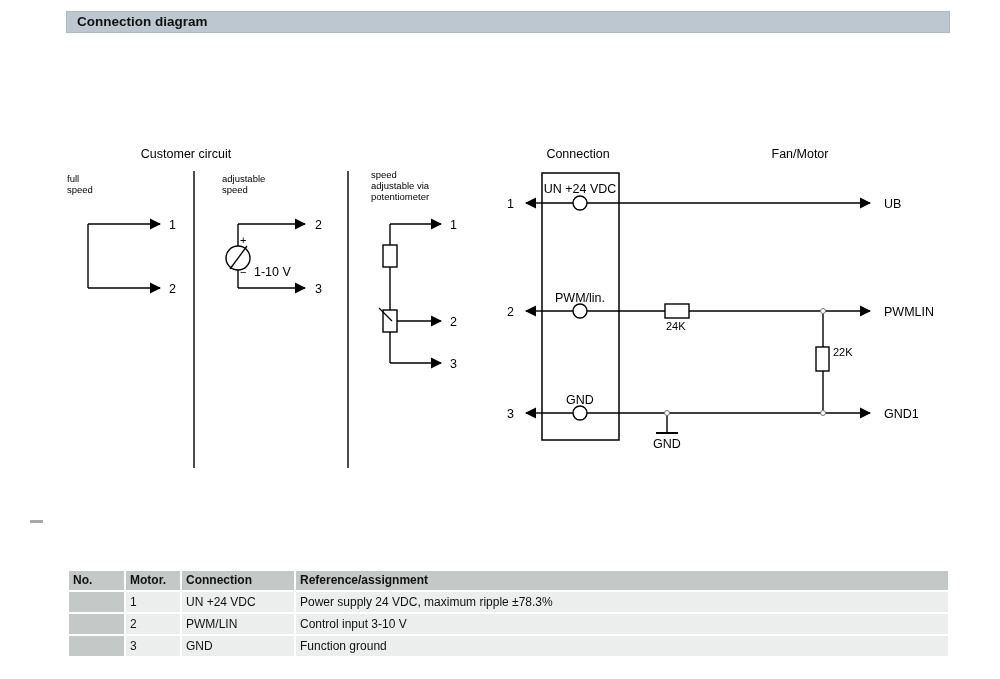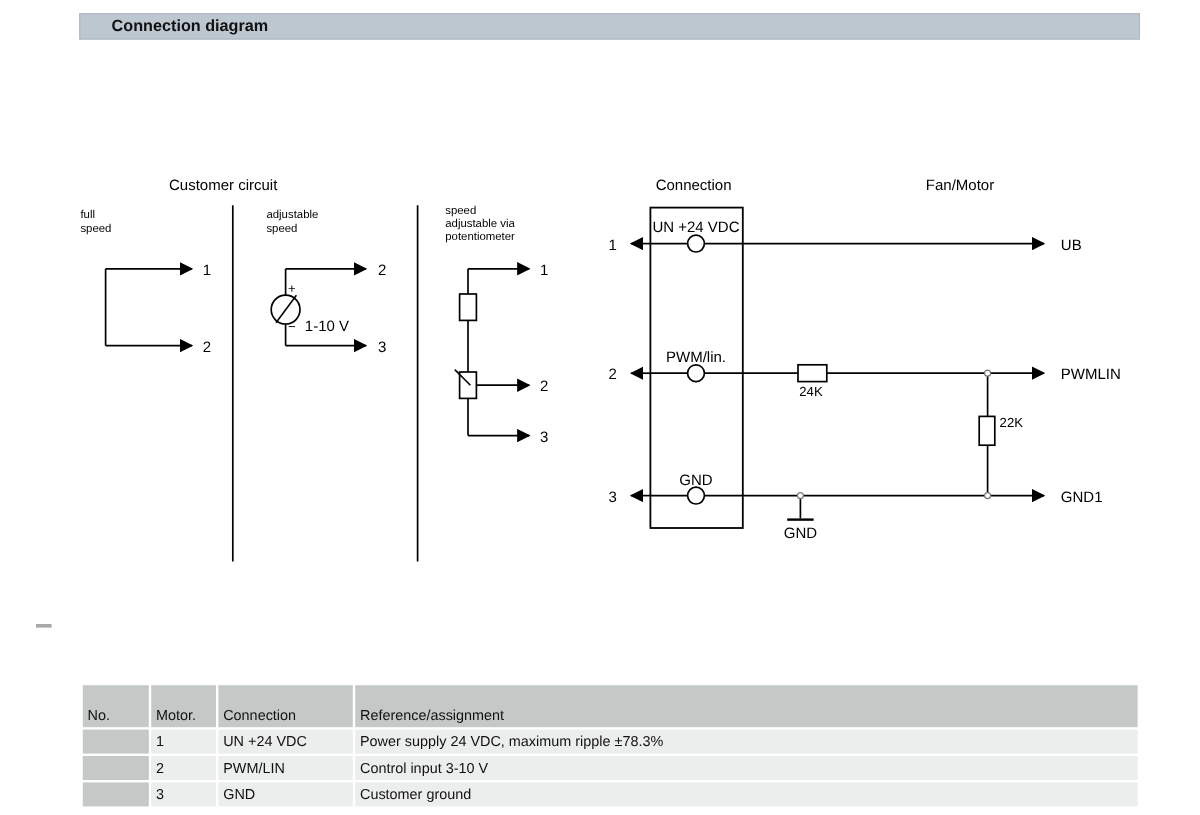--- a/index.html
+++ b/index.html
@@ -1,34 +1,34 @@
 <!DOCTYPE html>
 <html><head>
 <meta charset="utf-8">
 <style>
   html,body{margin:0;padding:0;background:#fff;}
   body{width:1000px;height:679px;position:relative;overflow:hidden;
        font-family:"Liberation Sans",sans-serif;color:#111;}
   .title-bar{position:absolute;left:66px;top:11px;width:884px;height:22px;
        background:#bcc7d0;border:1px solid #aeb9c2;box-sizing:border-box;}
-  .title-bar span{display:block;padding-left:26px;line-height:20px;
+  .title-bar span{display:block;padding-left:10px;line-height:20px;
        font-size:13.5px;font-weight:bold;color:#111;}
   svg{position:absolute;left:0;top:0;}
   svg text{font-family:"Liberation Sans",sans-serif;fill:#000;}
   .h-label{font-size:12.5px;}
   .s-label{font-size:9.5px;}
   .pin{font-size:12.5px;}
   .comp{font-size:11px;}
   .dash-mark{position:absolute;left:30px;top:520px;width:13px;height:3px;
        background:#a8a8a8;}
   table.conn{position:absolute;left:67px;top:569px;width:883px;
        border-collapse:separate;border-spacing:2px;table-layout:fixed;
        font-size:12px;}
-  table.conn th{background:#c4c9c8;font-weight:normal;text-align:left;
-       height:19px;padding:16px 0 0 4px;line-height:19px;white-space:nowrap;overflow:hidden;}
+  table.conn th{background:#c4c9c8;font-weight:bold;text-align:left;
+       height:19px;padding:0 0 0 4px;line-height:19px;white-space:nowrap;overflow:hidden;}
   table.conn td{background:#eceeed;height:20px;padding:0 0 0 4px;
        line-height:20px;white-space:nowrap;overflow:hidden;}
   table.conn td.no-cell{background:#c4c9c8;}
 </style>
 </head>
 <body>
 
 <div class="title-bar">
   <span>Connection diagram</span>
 </div>
@@ -169,16 +169,16 @@
   <tr>
     <td class="no-cell"></td>
     <td>2</td>
     <td>PWM/LIN</td>
     <td>Control input 3-10 V</td>
   </tr>
   <tr>
     <td class="no-cell"></td>
     <td>3</td>
     <td>GND</td>
-    <td>Customer ground</td>
+    <td>Function ground</td>
   </tr>
 </tbody>
   </table>
 
 </body></html>

